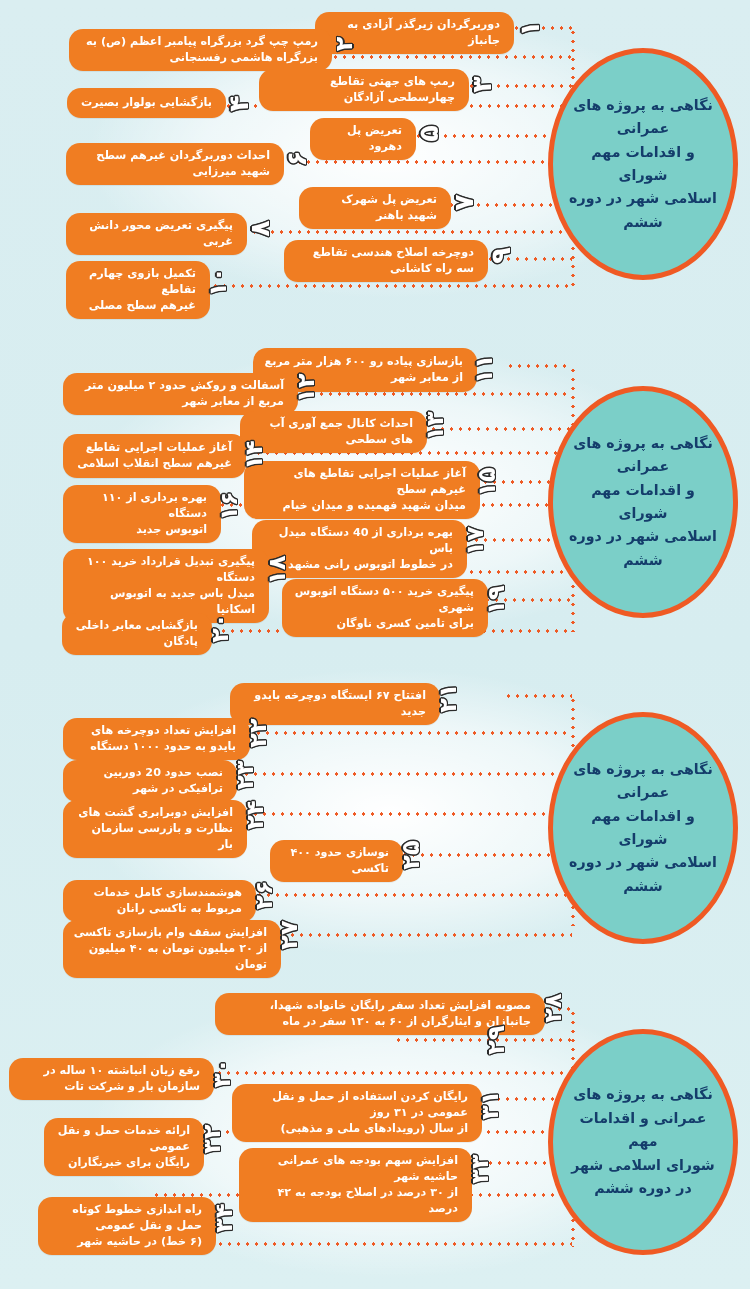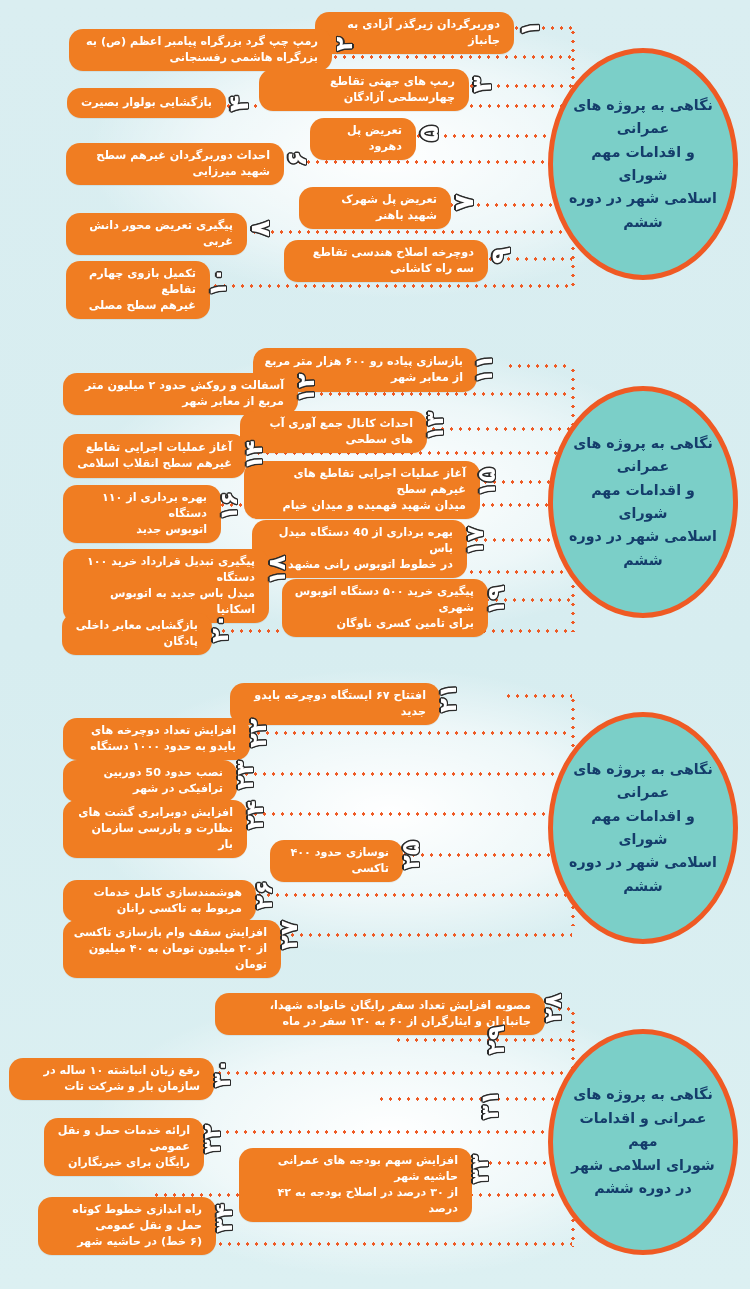--- a/index.html
+++ b/index.html
@@ -293,21 +293,21 @@
       <span class="label">افتتاح ۶۷ ایستگاه دوچرخه بایدو جدید</span>
     </div>
     <div class="num n2" style="right:288px;top:26px;">۲۱</div>
 
     <div class="pill" style="right:500px;top:58px;width:187px;">
       <span class="label">افزایش تعداد دوچرخه های بایدو به حدود ۱۰۰۰ دستگاه</span>
     </div>
     <div class="num n2" style="right:478px;top:61px;">۲۲</div>
 
     <div class="pill" style="right:513px;top:100px;width:174px;">
-      <span class="label">نصب حدود 50 دوربین ترافیکی در شهر</span>
+      <span class="label">نصب حدود 20 دوربین ترافیکی در شهر</span>
     </div>
     <div class="num n2" style="right:491px;top:103px;">۲۳</div>
 
     <div class="pill" style="right:503px;top:140px;width:184px;">
       <span class="label">افزایش دوبرابری گشت های نظارت و بازرسی سازمان بار</span>
     </div>
     <div class="num n2" style="right:481px;top:143px;">۲۴</div>
 
     <div class="pill" style="right:347px;top:180px;width:133px;">
       <span class="label">نوسازی حدود ۴۰۰ تاکسی</span>
@@ -350,20 +350,24 @@
     </div>
     <div class="num n2" style="right:183px;top:21px;">۲۸</div>
 
     <div class="num n2" style="right:240px;top:53px;">۲۹</div>
 
     <div class="pill" style="right:536px;top:83px;width:205px;">
       <span class="label">رفع زیان انباشته ۱۰ ساله در سازمان بار و شرکت تات</span>
     </div>
     <div class="num n2" style="right:514px;top:86px;">۳۰</div>
 
+    <div class="pill tall" style="right:268px;top:109px;width:250px;">
+      <span class="label">رایگان کردن استفاده از حمل و نقل عمومی در ۳۱ روز
+از سال (رویدادهای ملی و مذهبی)</span>
+    </div>
     <div class="num n2" style="right:246px;top:118px;">۳۱</div>
 
     <div class="pill tall" style="right:546px;top:143px;width:160px;">
       <span class="label">ارائه خدمات حمل و نقل عمومی
 رایگان برای خبرنگاران</span>
     </div>
     <div class="num n2" style="right:524px;top:152px;">۳۲</div>
 
     <div class="pill tall" style="right:278px;top:173px;width:233px;">
       <span class="label">افزایش سهم بودجه های عمرانی حاشیه شهر

